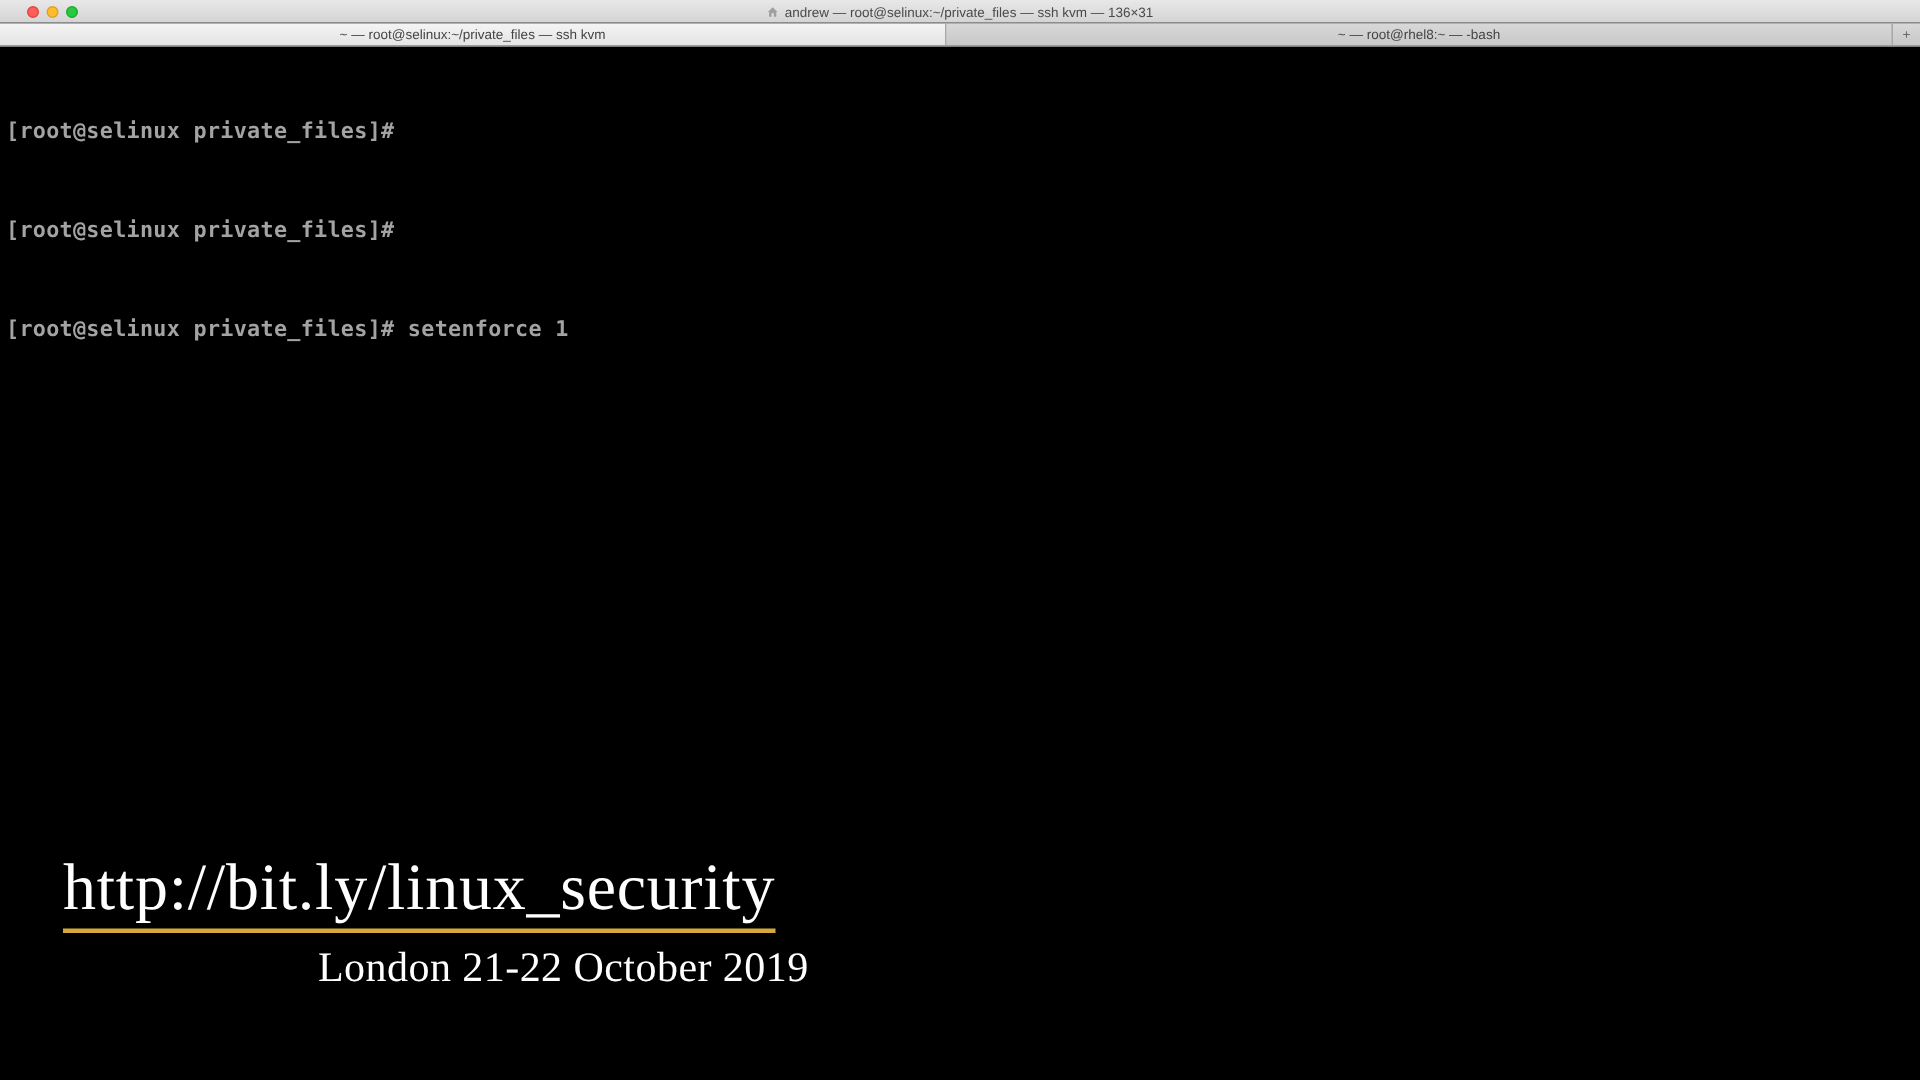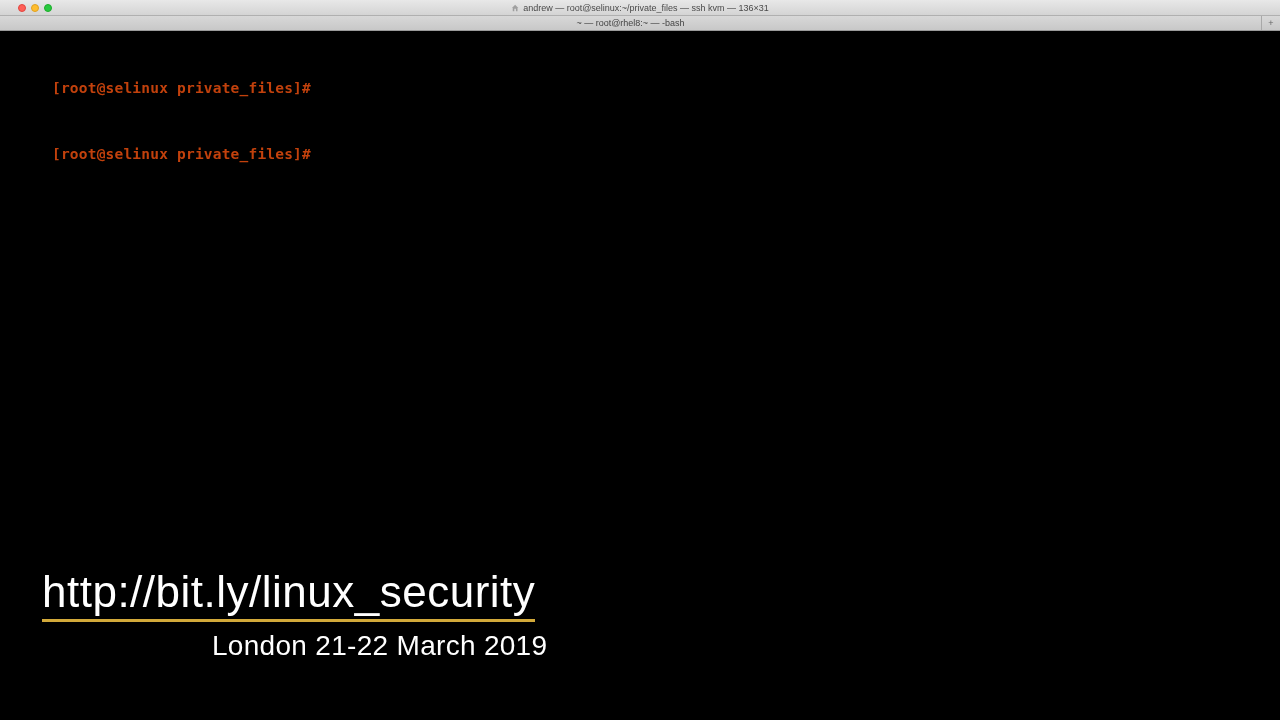--- a/index.html
+++ b/index.html
@@ -70,43 +70,42 @@
   .tab-add {
     width: 18px;
     display: flex;
     align-items: center;
     justify-content: center;
     background: linear-gradient(#d8d8d8, #c8c8c8);
     color: #666;
   }
   .terminal {
     padding: 2px 4px;
-    color: #c2410c;
+    color: #a3a3a3;
     font-size: 14.5px;
     line-height: 22px;
     font-weight: 600;
     letter-spacing: 0.2px;
     white-space: pre;
-    margin-left: 48px;
   }
   .term-line { display: block; }
   .cursor {
     display: inline-block;
     width: 9px;
     height: 3px;
     background: #fff;
     vertical-align: -1px;
     margin-left: 2px;
   }
   .overlay {
     position: absolute;
     left: 42px;
     bottom: 58px;
     color: #fff;
-    font-family: Liberation Sans, sans-serif;
+    font-family: Liberation Serif, serif;
     font-weight: 300;
   }
   .overlay-url {
     font-size: 44px;
     letter-spacing: 0.5px;
     border-bottom: 3px solid #d2a93a;
     padding-bottom: 2px;
     display: inline-block;
   }
   .overlay-sub {
@@ -129,27 +128,31 @@
     <span class="home-icon">
       <svg viewBox="0 0 10 10" width="8" height="8">
           <path d="M5 1 L9 5 L8 5 L8 9 L6 9 L6 6 L4 6 L4 9 L2 9 L2 5 L1 5 Z" fill="#777"></path>
         </svg>
     </span>
     <span>andrew — root@selinux:~/private_files — ssh kvm — 136×31</span>
   </div>
 </div>
 
 <div class="tabbar">
+  <div class="tab active">
+    <span>~ — root@selinux:~/private_files — ssh kvm</span>
+  </div>
   <div class="tab">
     <span>~ — root@rhel8:~ — -bash</span>
   </div>
   <div class="tab-add">+</div>
 </div>
 
 <div class="terminal">
   <span class="term-line"><span>[root@selinux private_files]#</span> <span></span></span>
   <span class="term-line"><span>[root@selinux private_files]#</span> <span></span></span>
+  <span class="term-line"><span>[root@selinux private_files]#</span> <span>setenforce 1</span></span>
 </div>
 
 <div class="overlay">
   <div class="overlay-url">http://bit.ly/linux_security</div>
-  <div class="overlay-sub">London 21-22 March 2019</div>
+  <div class="overlay-sub">London 21-22 October 2019</div>
 </div>
 
 </body></html>

